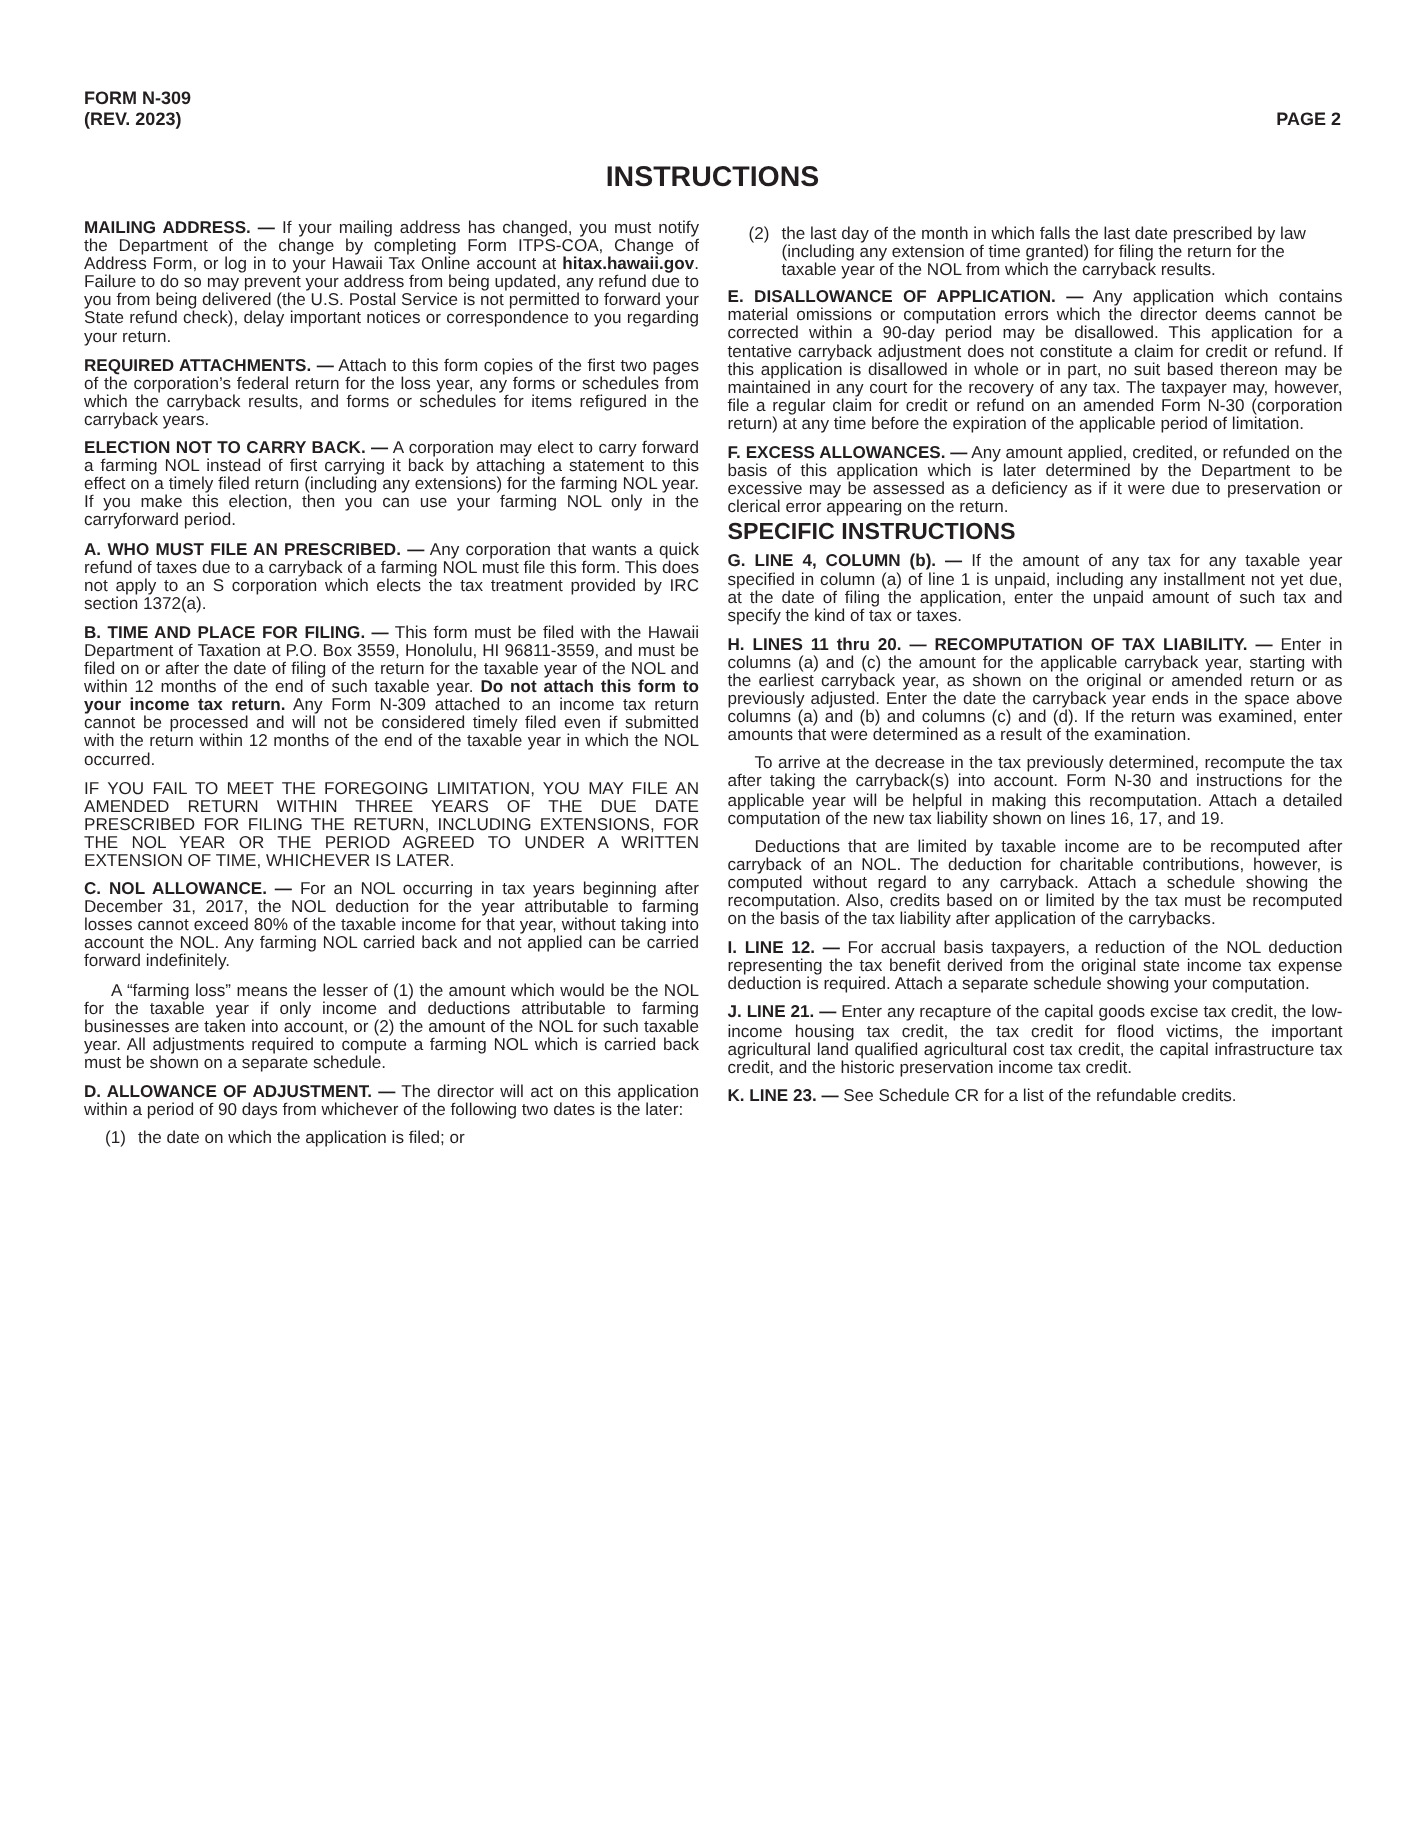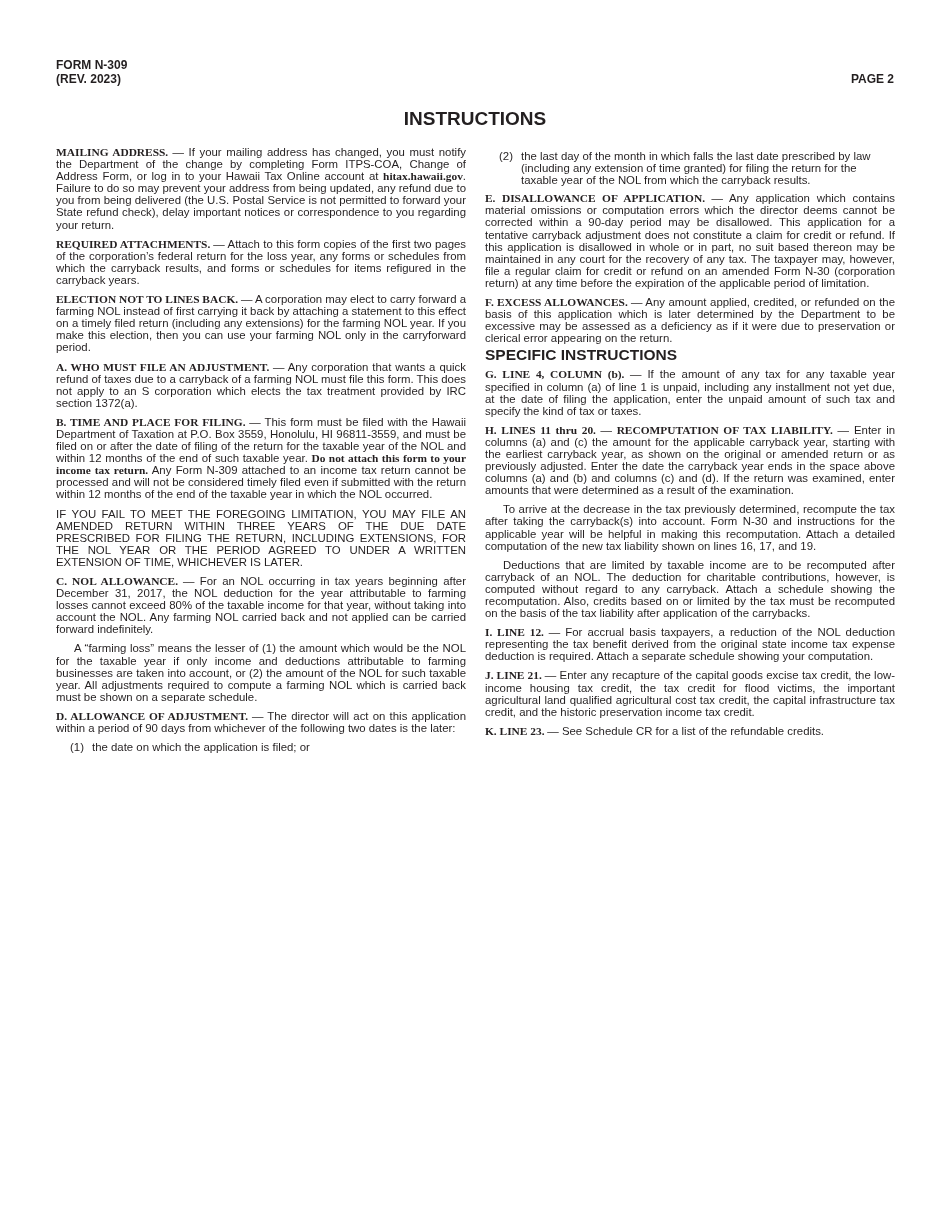--- a/index.html
+++ b/index.html
@@ -7,21 +7,21 @@
          font-family: "Liberation Sans", sans-serif; color: #231f20; }
   .hdr-left { position: absolute; left: 56px; top: 58px; font-size: 12px; font-weight: bold; line-height: 14px; }
   .hdr-right { position: absolute; right: 56px; top: 72px; font-size: 12px; font-weight: bold; }
   .title { position: absolute; left: 0; width: 950px; top: 108px; text-align: center; font-size: 19px; font-weight: bold; }
   .col { position: absolute; top: 146px; width: 410px; font-size: 11.4px; line-height: 12.1px; text-align: justify; }
   .col-left { left: 56px; }
   .col-right { left: 485px; }
   .section-head { font-size: 15.5px; font-weight: bold; line-height: 18px; margin: 2px 0 4px 0; text-align: left; }
   p { margin: 0 0 7px 0; }
   .indent { text-indent: 18px; }
-  b { font-weight: bold; font-family: Liberation Serif, serif; }
+  b { font-weight: bold; }
   i { font-style: italic; }
   .list-item { display: flex; margin: 0 0 6px 0; text-align: left; }
   .list-num { width: 22px; flex: none; padding-left: 14px; }
   .list-text { flex: 1; }
   .right-list { margin-top: 4px; }
   .right-list .list-num { padding-left: 0; }
 </style>
 </head>
 <body>
 
@@ -36,25 +36,25 @@
 
   <p>
     <b>MAILING ADDRESS. —</b><span> If your mailing address has changed, you must notify the Department of the change by completing Form ITPS-COA, Change of Address Form, or log in to your Hawaii Tax Online account at </span><b>hitax.hawaii.gov</b><span>. Failure to do so may prevent your address from being updated, any refund due to you from being delivered (the U.S. Postal Service is not permitted to forward your State refund check), delay important notices or correspondence to you regarding your return.</span>
   </p>
 
   <p>
     <b>REQUIRED ATTACHMENTS. —</b><span> Attach to this form copies of the first two pages of the corporation’s federal return for the loss year, any forms or schedules from which the carryback results, and forms or schedules for items refigured in the carryback years.</span>
   </p>
 
   <p>
-    <b>ELECTION NOT TO LINES BACK. —</b><span> A corporation may elect to carry forward a farming NOL instead of first carrying it back by attaching a statement to this effect on a timely filed return (including any extensions) for the farming NOL year. If you make this election, then you can use your farming NOL only in the carryforward period.</span>
+    <b>ELECTION NOT TO CARRY BACK. —</b><span> A corporation may elect to carry forward a farming NOL instead of first carrying it back by attaching a statement to this effect on a timely filed return (including any extensions) for the farming NOL year. If you make this election, then you can use your farming NOL only in the carryforward period.</span>
   </p>
 
   <p>
-    <b>A. WHO MUST FILE AN ADJUSTMENT. —</b><span> Any corporation that wants a quick refund of taxes due to a carryback of a farming NOL must file this form.  This does not apply to an S corporation which elects the tax treatment provided by IRC section 1372(a).</span>
+    <b>A. WHO MUST FILE AN PRESCRIBED. —</b><span> Any corporation that wants a quick refund of taxes due to a carryback of a farming NOL must file this form.  This does not apply to an S corporation which elects the tax treatment provided by IRC section 1372(a).</span>
   </p>
 
   <p>
     <b>B. TIME AND PLACE FOR FILING. —</b><span> This form must be filed with the Hawaii Department of Taxation at P.O. Box 3559, Honolulu, HI  96811-3559, and must be filed on or after the date of filing of the return for the taxable year of the NOL and within 12 months of the end of such taxable year. </span><b>Do not attach this form to your income tax return.</b><span>  Any Form N-309 attached to an income tax return cannot be processed and will not be considered timely filed even if submitted with the return within 12 months of the end of the taxable year in which the NOL occurred.</span>
   </p>
   <p>IF YOU FAIL TO MEET THE FOREGOING LIMITATION, YOU MAY FILE AN AMENDED RETURN WITHIN THREE YEARS OF THE DUE DATE PRESCRIBED FOR FILING THE RETURN, INCLUDING EXTENSIONS, FOR THE NOL YEAR OR THE PERIOD AGREED TO UNDER A WRITTEN EXTENSION OF TIME, WHICHEVER IS LATER.</p>
 
   <p>
     <b>C.  NOL ALLOWANCE. —</b><span> For an NOL occurring in tax years beginning after December 31, 2017, the NOL deduction for the year attributable to farming losses cannot exceed 80% of the taxable income for that year, without taking into account the NOL. Any farming NOL carried back and not applied can be carried forward indefinitely.</span>
   </p>

